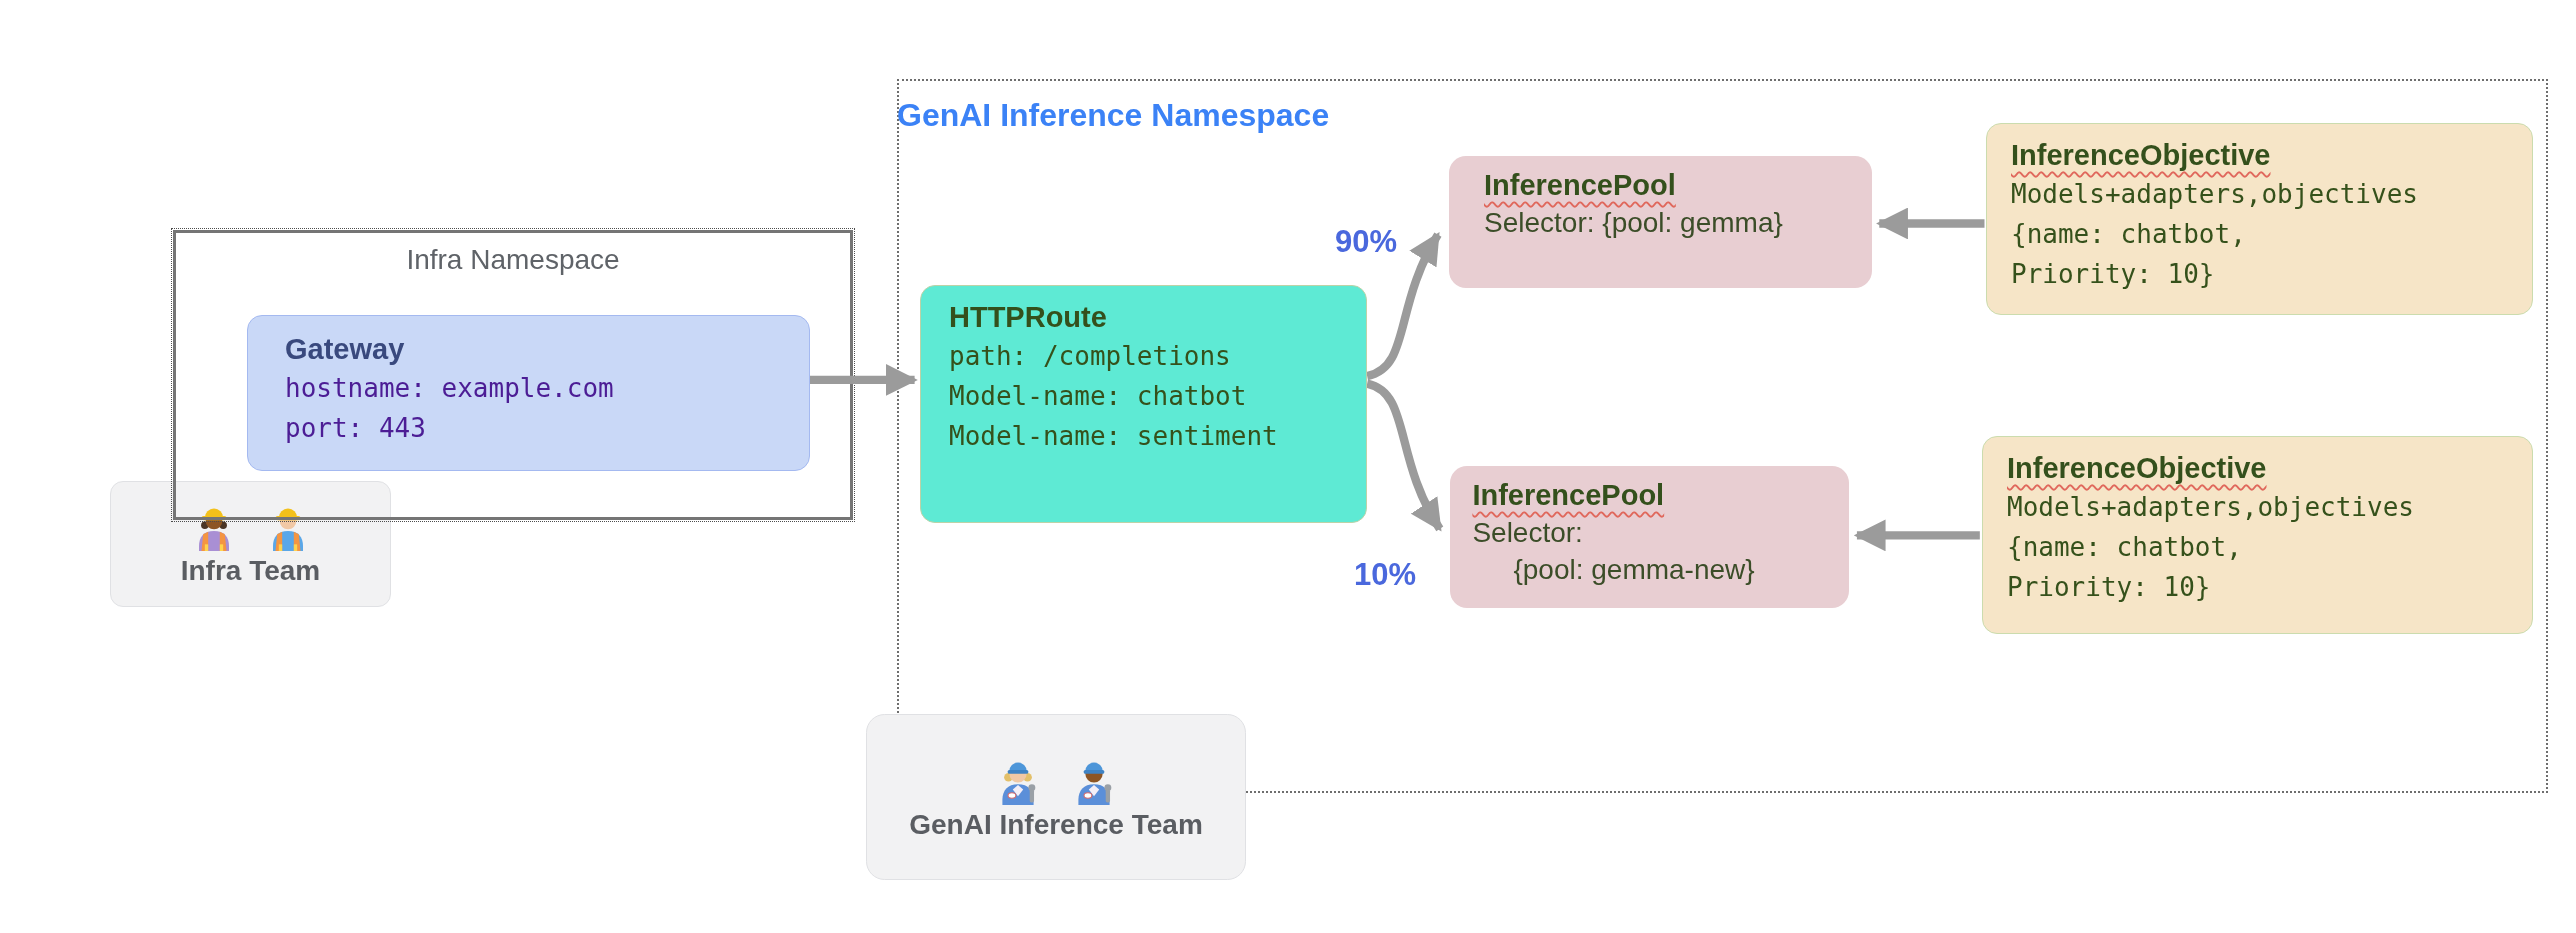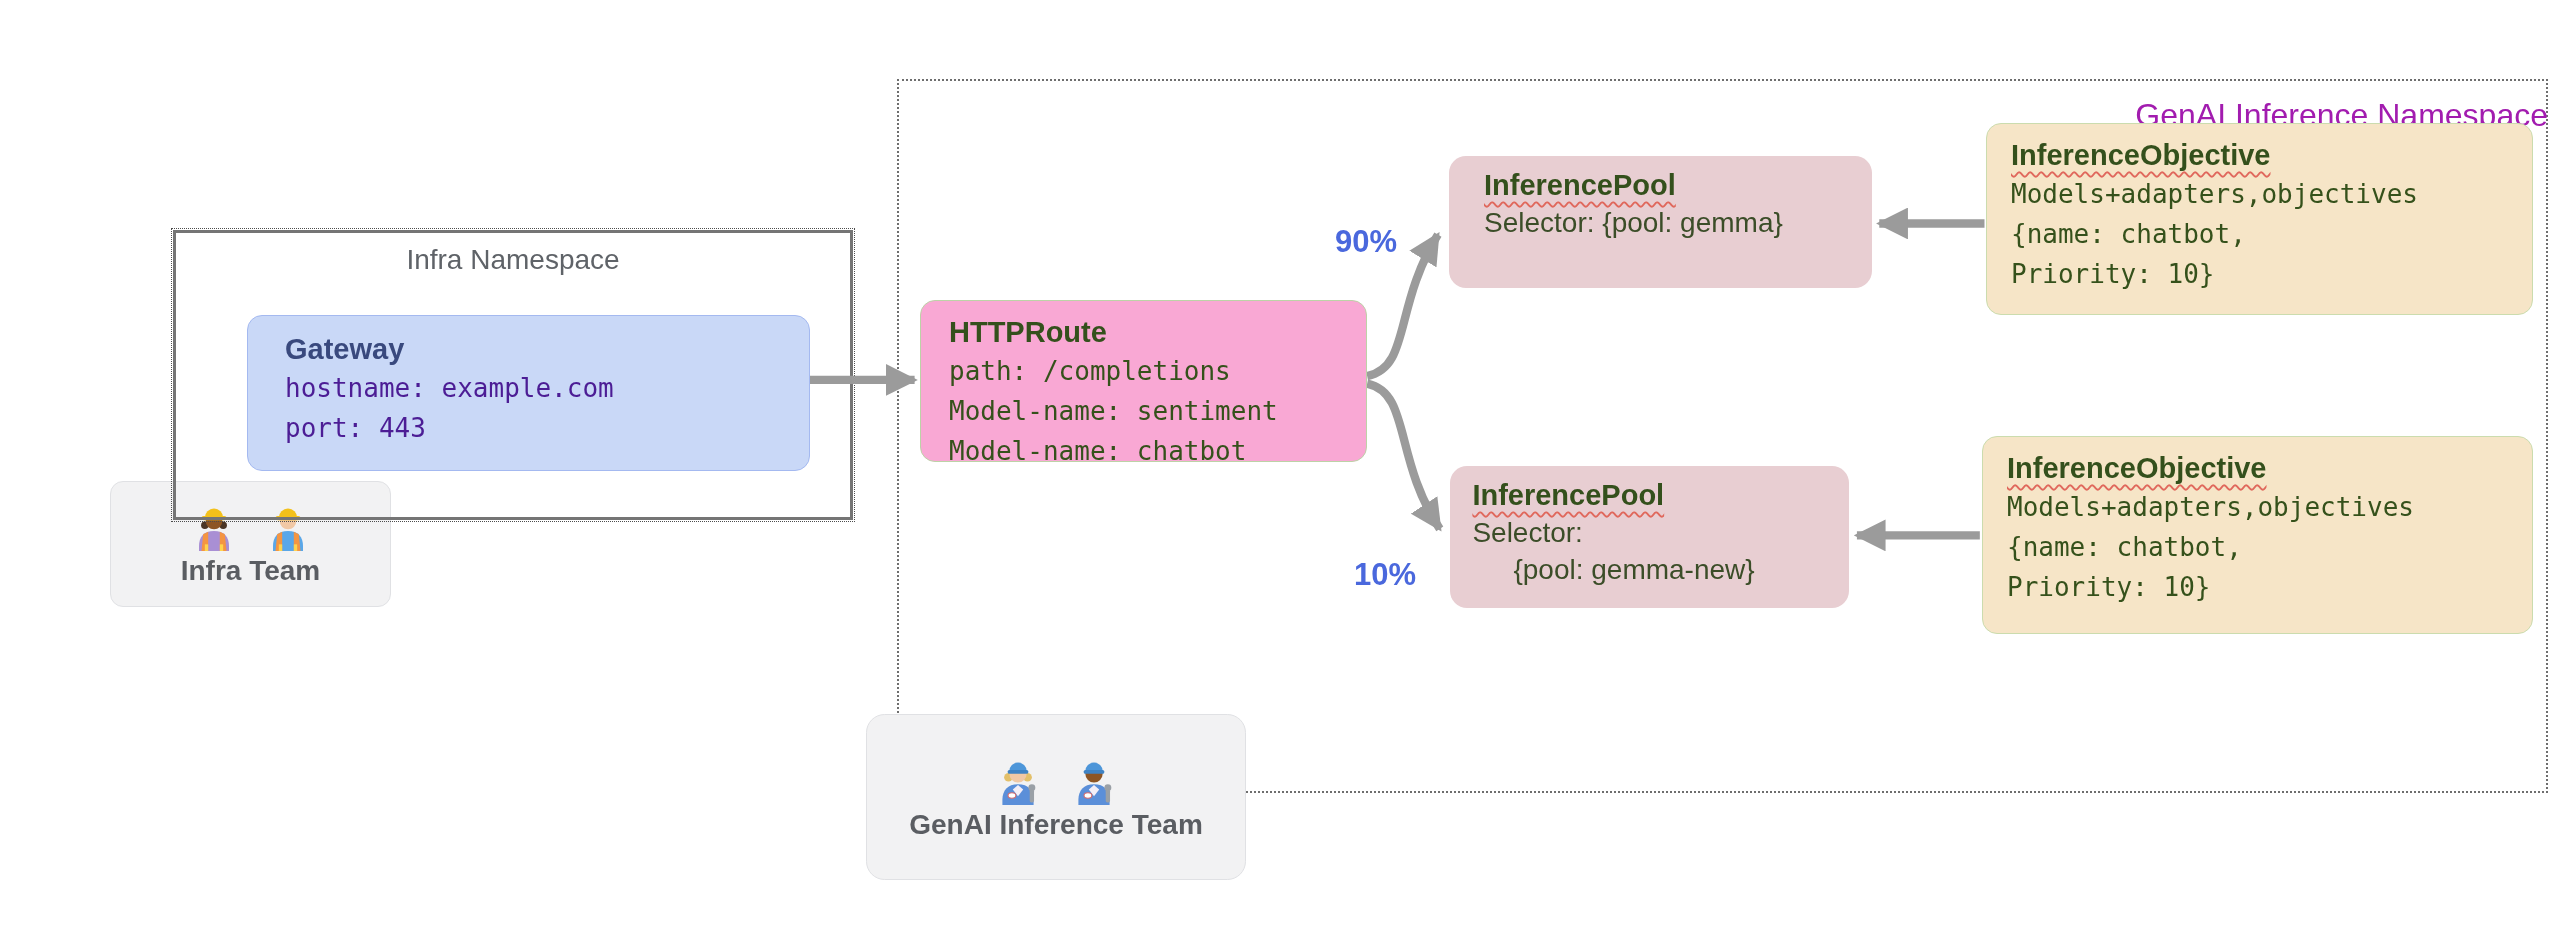--- a/index.html
+++ b/index.html
@@ -3,36 +3,36 @@
 <meta charset="utf-8">
 <style>
   html,body{margin:0;padding:0;background:#ffffff;}
   body{width:2576px;height:933px;position:relative;overflow:hidden;
        font-family:"Liberation Sans",sans-serif;}
   .abs{position:absolute;box-sizing:border-box;}
 
   
   .genai-rect{left:897px;top:79px;width:1651px;height:714px;
     border:2.8px dotted #6e6e6e;background:transparent;z-index:1;}
-  .genai-title{left:897px;top:97px;width:1651px;text-align:right;
-    font-size:32px;font-weight:400;color:#a21caf;z-index:2;}
+  .genai-title{left:897px;top:97px;width:1651px;text-align:left;
+    font-size:32px;font-weight:700;color:#3b82f6;z-index:2;}
   .infra-rect{left:173px;top:230px;width:680px;height:290px;
     border:3.7px solid #757575;outline:1.9px dotted #4d4d4d;outline-offset:1.9px;
     background:transparent;z-index:3;}
   .infra-title{left:173px;top:244px;width:680px;text-align:center;
     font-size:28px;font-weight:500;color:#5f6368;z-index:3;}
 
   
   .node{z-index:5;border-radius:15px;}
   .gateway{left:247px;top:315px;width:563px;height:156px;
     background:#c9d8f7;border:1.9px solid #a4b9f0;padding:15px 0 0 37px;}
   .gateway .box-title{color:#39497e;}
   .gateway .mono{color:#4c1d95;}
-  .httproute{left:920px;top:300px;width:447px;height:162px;
-    background:#f9a8d4;border:1.9px solid #bdd2a7;padding:13px 0 0 28px;}
+  .httproute{left:920px;top:285px;width:447px;height:238px;
+    background:#5eead4;border:1.9px solid #bdd2a7;padding:13px 0 0 28px;}
   .pool{background:#e8ced2;border:none;border-radius:17px;}
   .pool-top{left:1449px;top:156px;width:423px;height:132px;padding:11.2px 0 0 35px;}
   .pool-bottom{left:1450px;top:466px;width:399px;height:142px;padding:11.2px 0 0 22.4px;}
   .objective{background:#f6e5c7;border:1.9px solid #cbdcae;}
   .obj-top{left:1986px;top:123px;width:547px;height:192px;padding:13px 0 0 24px;}
   .obj-bottom{left:1982px;top:436px;width:551px;height:198px;padding:13px 0 0 24px;}
 
   .box-title{font-size:29px;font-weight:700;color:#34501c;line-height:37px;}
   .squig{text-decoration-line:underline;text-decoration-style:wavy;
     text-decoration-color:#e0685c;text-decoration-thickness:2.3px;
@@ -140,22 +140,22 @@
 
 <div class="abs node gateway">
   <div class="box-title">Gateway</div>
   <div class="mono">hostname: example.com</div>
   <div class="mono">port: 443</div>
 </div>
 
 <div class="abs node httproute">
   <div class="box-title">HTTPRoute</div>
   <div class="mono">path: /completions</div>
+  <div class="mono">Model-name: chatbot</div>
   <div class="mono">Model-name: sentiment</div>
-  <div class="mono">Model-name: chatbot</div>
 </div>
 
 <div class="abs node pool pool-top">
   <div class="box-title"><span class="squig">InferencePool</span></div>
   <div class="sansline">Selector: {pool: gemma}</div>
 </div>
 
 <div class="abs node pool pool-bottom">
   <div class="box-title"><span class="squig">InferencePool</span></div>
   <div class="sansline">Selector:</div>

